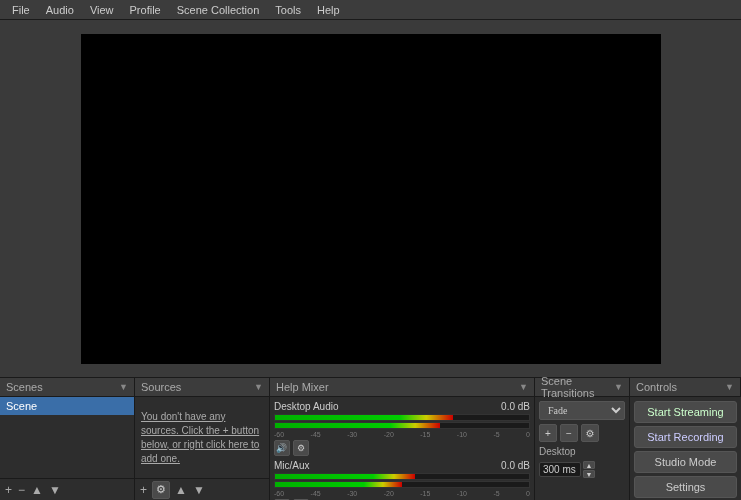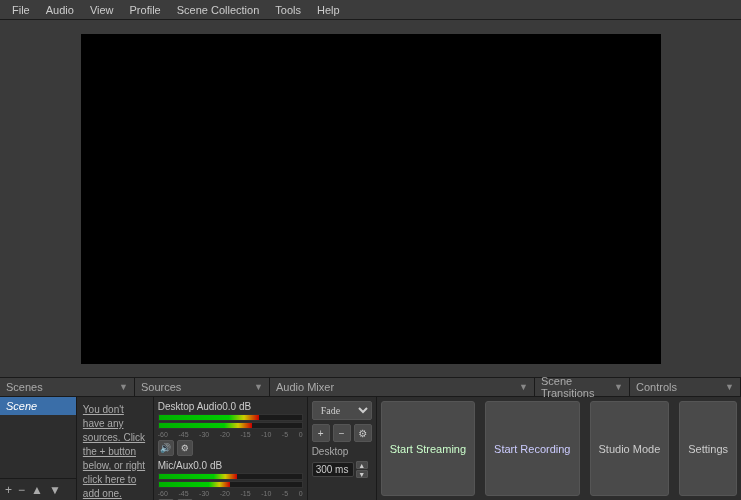--- a/index.html
+++ b/index.html
@@ -101,21 +101,20 @@
     }
     #scenes-list {
       flex: 1;
       overflow-y: auto;
     }
     .scene-item {
       padding: 3px 6px;
       font-size: 11px;
       color: #cccccc;
       cursor: pointer;
-      font-style: italic;
     }
     .scene-item.selected {
       background: #3a6ea8;
       color: #ffffff;
     }
     #scenes-controls {
       display: flex;
       align-items: center;
       padding: 2px 4px;
       gap: 4px;
@@ -162,21 +161,21 @@
     }
 
     .audio-channel {
       display: flex;
       flex-direction: column;
       gap: 2px;
     }
     .audio-channel-top {
       display: flex;
       align-items: center;
-      justify-content: flex-start;
+      justify-content: space-between;
     }
     .audio-channel-name {
       font-size: 10px;
       color: #cccccc;
     }
     .audio-db {
       font-size: 10px;
       color: #cccccc;
     }
     .meter-bar-wrapper {
@@ -288,23 +287,23 @@
       font-size: 7px;
       color: #ccc;
       border-radius: 1px;
       line-height: 1;
     }
 
     
     #controls-panel {
       flex: 1;
       display: flex;
-      flex-direction: row;
+      flex-direction: column;
       padding: 4px;
-      gap: 10px;
+      gap: 3px;
       align-items: stretch;
     }
     .ctrl-btn {
       background: #4a4a4a;
       border: 1px solid #555;
       border-radius: 3px;
       color: #cccccc;
       font-size: 11px;
       padding: 4px 8px;
       cursor: pointer;
@@ -367,21 +366,21 @@
   <div id="panel-headers">
     <div class="panel-header" id="scenes-header">
       <span>Scenes</span>
       <span class="panel-header-icon">▼</span>
     </div>
     <div class="panel-header" id="sources-header">
       <span>Sources</span>
       <span class="panel-header-icon">▼</span>
     </div>
     <div class="panel-header" id="audio-mixer-header">
-      <span>Audio Mixer</span>
+      <span>Help Mixer</span>
       <span class="panel-header-icon">▼</span>
     </div>
     <div class="panel-header" id="scene-transitions-header">
       <span>Scene Transitions</span>
       <span class="panel-header-icon">▼</span>
     </div>
     <div class="panel-header" id="controls-header">
       <span>Controls</span>
       <span class="panel-header-icon">▼</span>
     </div>

